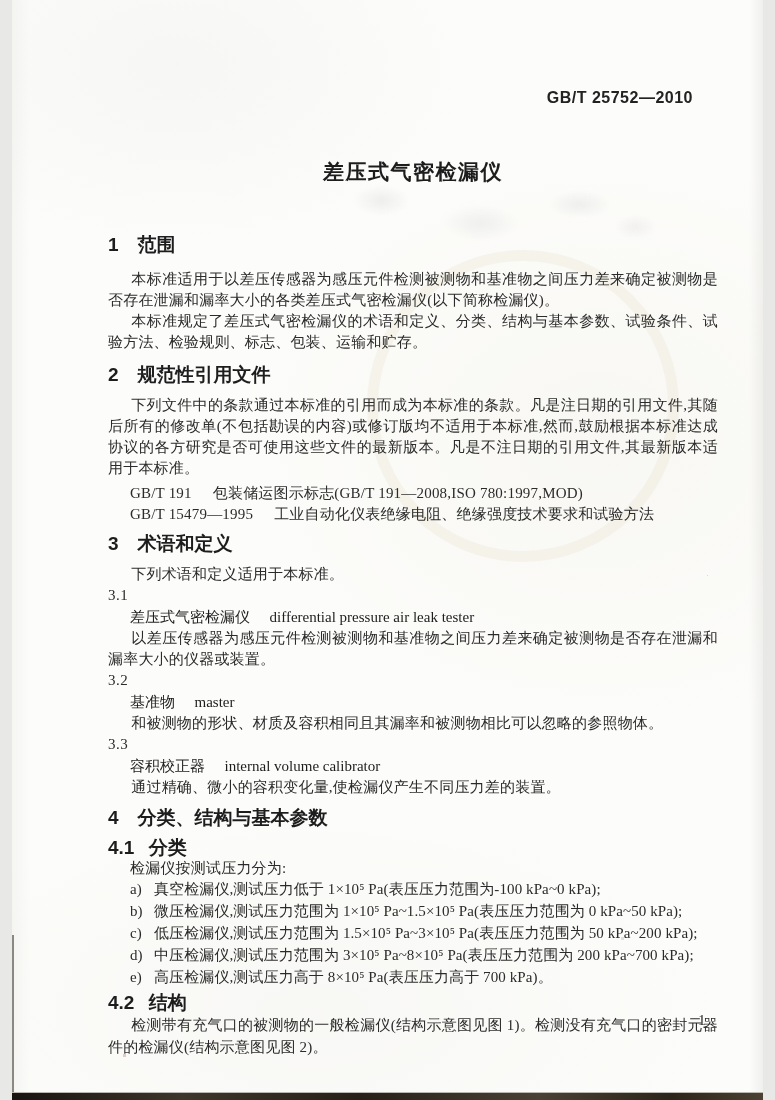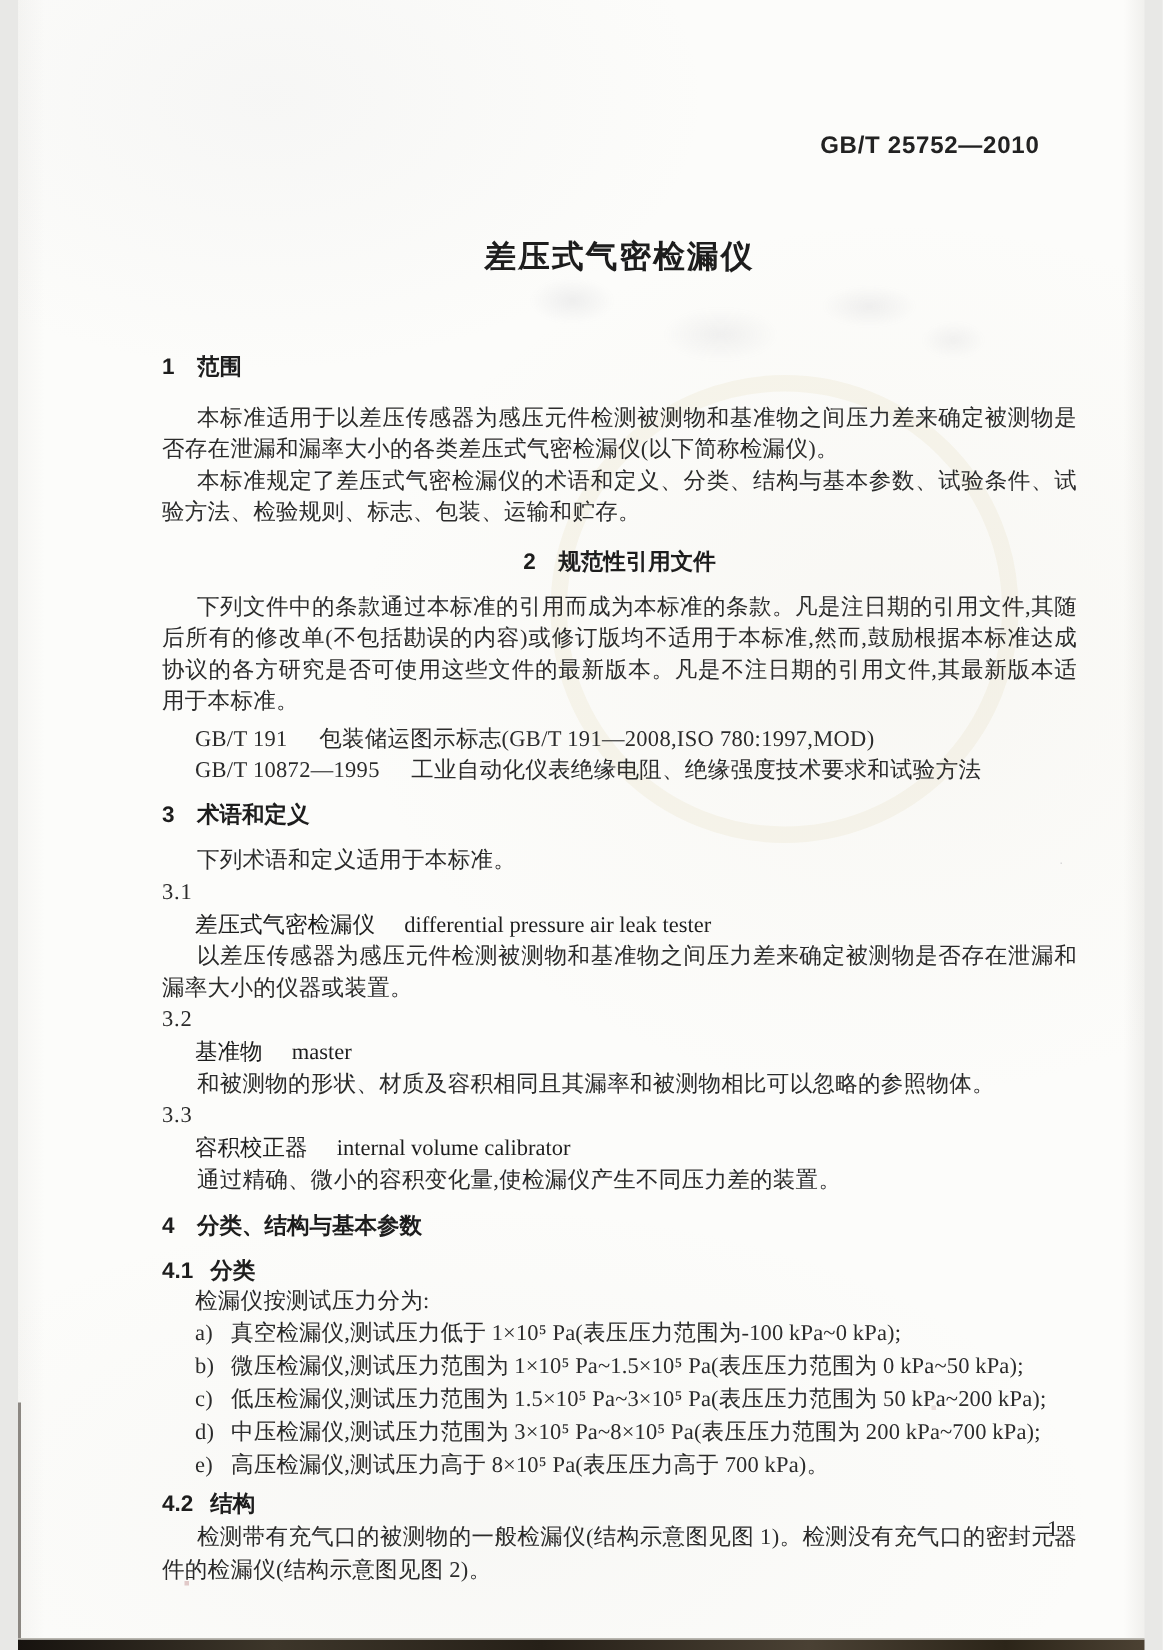--- a/index.html
+++ b/index.html
@@ -61,27 +61,27 @@
   .content{position:absolute;left:96px;top:12px;width:610px;padding-top:145px;}
   .title{
     margin:0;
     font-family:"Liberation Sans","DejaVu Sans",sans-serif;
     font-weight:bold;font-size:21px;letter-spacing:1.5px;
     line-height:30px;text-align:center;color:#1d1d1d;
   }
   
   .h{
     font-family:"Liberation Sans","DejaVu Sans",sans-serif;
-    font-weight:bold;font-size:15px;color:#1d1d1d;
+    font-weight:bold;font-size:19px;color:#1d1d1d;
     line-height:21px;
   }
   .h .num{margin-right:1em;}
   .h.sub .num{margin-right:0.75em;}
   .h1-gap{margin-top:47px;margin-bottom:14px;}
-  .h2-gap{margin-top:11px;margin-bottom:10px;text-align:center;}
+  .h2-gap{margin-top:11px;margin-bottom:10px;}
   .h3-gap{margin-top:8px;margin-bottom:10px;}
   .h4-gap{margin-top:9px;margin-bottom:9px;}
   .hsub-gap{margin-top:4px;margin-bottom:1px;}
   
   .para{margin:0;text-indent:1.55em;text-align:justify;letter-spacing:0.2px;}
   .ref{padding-left:22px;white-space:nowrap;letter-spacing:0.2px;}
   .ref + .ref{margin-top:0;}
   .refs{margin-top:4px;}
   .ref .ref-code{margin-right:1.4em;}
   .tnum{letter-spacing:0.5px;}
@@ -123,21 +123,21 @@
 
     <div class="h h2-gap">
       <span class="num">2</span><span>规范性引用文件</span>
     </div>
     <p class="para">下列文件中的条款通过本标准的引用而成为本标准的条款。凡是注日期的引用文件,其随后所有的修改单(不包括勘误的内容)或修订版均不适用于本标准,然而,鼓励根据本标准达成协议的各方研究是否可使用这些文件的最新版本。凡是不注日期的引用文件,其最新版本适用于本标准。</p>
     <div class="refs">
       <div class="ref">
         <span class="ref-code">GB/T 191</span><span>包装储运图示标志(GB/T 191—2008,ISO 780:1997,MOD)</span>
       </div>
       <div class="ref">
-        <span class="ref-code">GB/T 10872—1995</span><span>工业自动化仪表绝缘电阻、绝缘强度技术要求和试验方法</span>
+        <span class="ref-code">GB/T 15479—1995</span><span>工业自动化仪表绝缘电阻、绝缘强度技术要求和试验方法</span>
       </div>
     </div>
 
     <div class="h h3-gap">
       <span class="num">3</span><span>术语和定义</span>
     </div>
     <p class="para">下列术语和定义适用于本标准。</p>
 
     <div class="tnum">3.1</div>
     <div class="tname">

